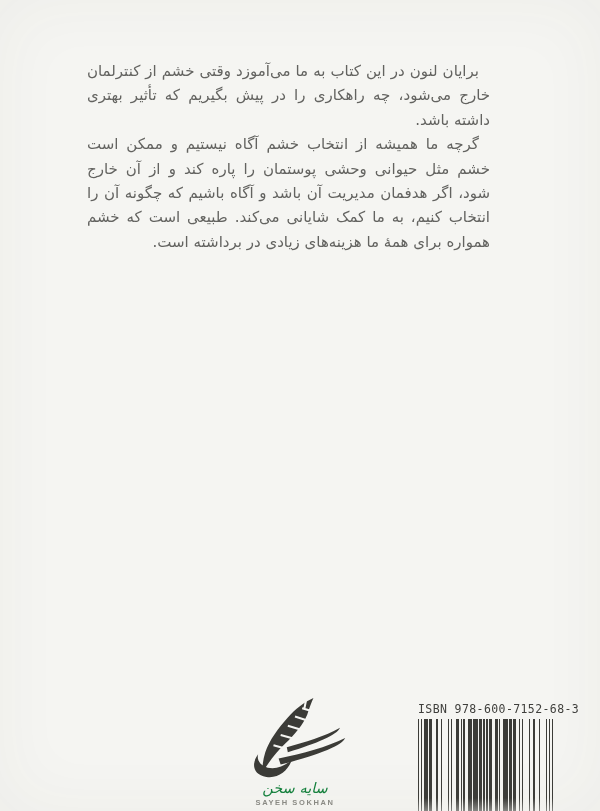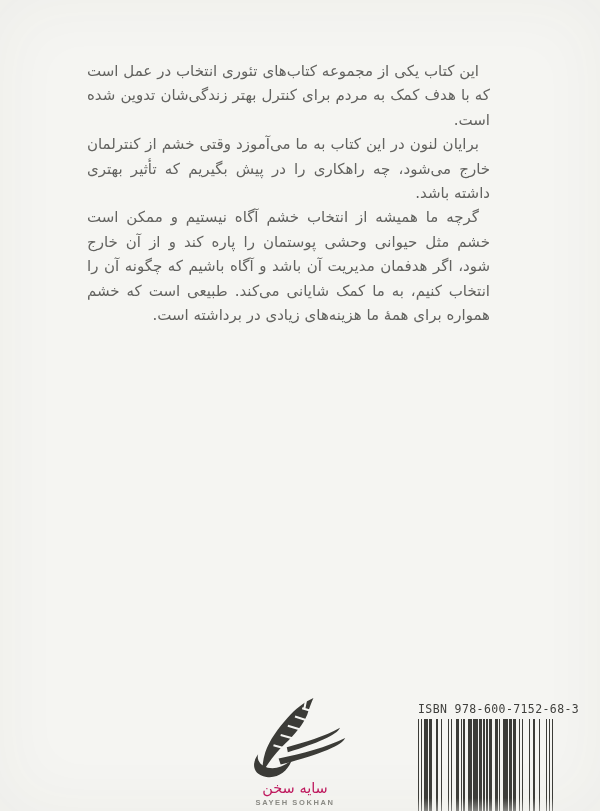--- a/index.html
+++ b/index.html
@@ -24,21 +24,21 @@
     letter-spacing:0;
   }
   .blurb p{margin:0;text-indent:11px;}
   
   .logo-block{
     position:absolute;left:226px;top:697px;width:138px;
     text-align:center;color:var(--logo-ink);
   }
   .logo-svg{display:block;margin:0 auto;width:112px;height:84px;}
   .pub-fa{
-    direction:rtl;font-size:14.5px;line-height:16px;color:#be185d;margin-top:-1px;
+    direction:rtl;font-size:14.5px;line-height:16px;color:#15803d;margin-top:-1px;font-style:italic;
   }
   .pub-en{
     font-size:7.5px;font-weight:bold;letter-spacing:1.6px;color:#8a8a84;margin-top:2px;
     font-family:Liberation Sans, sans-serif;
   }
   
   .barcode-block{
     position:absolute;left:418px;top:702px;width:137px;
   }
   .isbn-label{
@@ -52,21 +52,20 @@
     background:linear-gradient(to bottom,rgba(245,245,242,0),rgba(245,245,242,0.5));
     pointer-events:none;
   }
 </style>
 </head>
 <body>
 
 <div class="page">
 
   <div class="blurb">
-    <p>این کتاب یکی از مجموعه کتاب‌های تئوری انتخاب در عمل است که با هدف کمک به مردم برای کنترل بهتر زندگی‌شان تدوین شده است.</p>
     <p>برایان لنون در این کتاب به ما می‌آموزد وقتی خشم از کنترلمان خارج می‌شود، چه راهکاری را در پیش بگیریم که تأثیر بهتری داشته باشد.</p>
     <p>گرچه ما همیشه از انتخاب خشم آگاه نیستیم و ممکن است خشم مثل حیوانی وحشی پوستمان را پاره کند و از آن خارج شود، اگر هدفمان مدیریت آن باشد و آگاه باشیم که چگونه آن را انتخاب کنیم، به ما کمک شایانی می‌کند. طبیعی است که خشم همواره برای همهٔ ما هزینه‌های زیادی در برداشته است.</p>
   </div>
 
   <div class="logo-block">
     <svg class="logo-svg" viewBox="0 0 104 82" xmlns="http://www.w3.org/2000/svg" aria-hidden="true">
 
       <path fill="#3b3b37" d="M20 74 C28 61 34 54 42 46 C52 36 60 27 64 17 C66 11 68 5 70 1
                C61 5 52 12 45 20 C36 30 27 42 23 54 C21 60 20 67 20 74 Z"></path>
 

